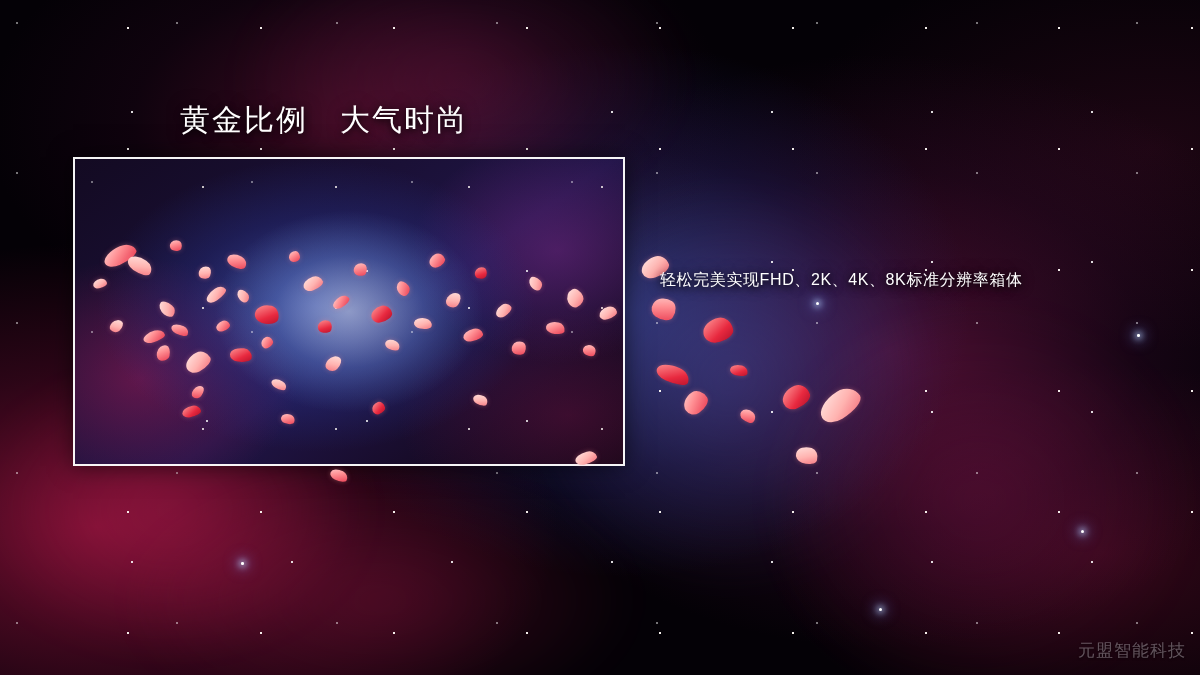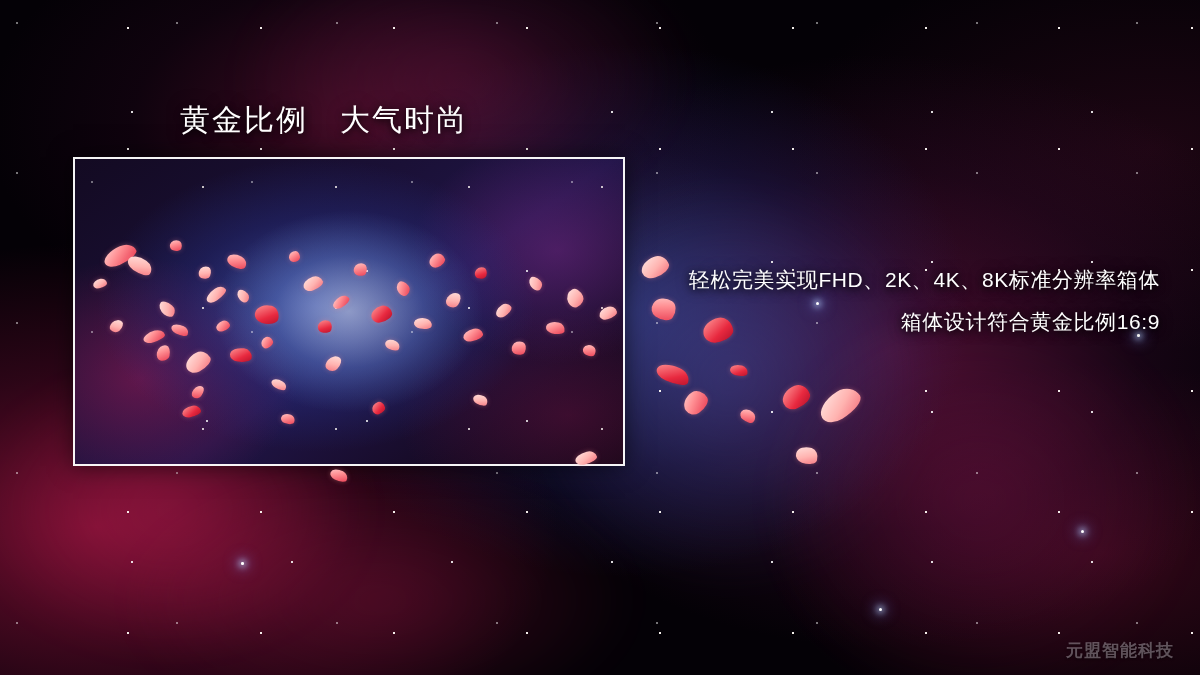--- a/index.html
+++ b/index.html
@@ -1,19 +1,19 @@
 <!DOCTYPE html>
 <html><head>
 <meta charset="utf-8">
 <style>
   html,body{margin:0;padding:0;background:#000;}
   body{width:1200px;height:675px;overflow:hidden;
        font-family:"Liberation Sans","DejaVu Sans",sans-serif;}
 
-  #slide{position:relative;width:1200px;height:675px;overflow:hidden;background:#1d4ed8;text-align:right;}
+  #slide{position:relative;width:1200px;height:675px;overflow:hidden;background:#1d4ed8;}
 
   
   .bg{position:absolute;inset:0;}
 
   
   .field{position:absolute;inset:0;
     background:
       radial-gradient(ellipse 55% 60% at 8% 78%,  rgba(182,22,72,.62) 0%, rgba(120,14,55,.34) 38%, rgba(0,0,0,0) 70%),
       radial-gradient(ellipse 42% 46% at 30% 18%, rgba(150,26,78,.40) 0%, rgba(60,10,45,.20) 45%, rgba(0,0,0,0) 74%),
       radial-gradient(ellipse 38% 52% at 52% 46%, rgba(70,92,196,.50) 0%, rgba(36,44,130,.26) 46%, rgba(0,0,0,0) 76%),
@@ -74,28 +74,28 @@
       radial-gradient(ellipse 42% 48% at 90% 84%, rgba(120,20,70,.40) 0%, rgba(0,0,0,0) 74%),
       linear-gradient(145deg,#130a22 0%,#1a1036 34%,#201548 55%,#160a24 82%,#0e0614 100%);
   }
 
   
   #title{position:absolute;left:180px;top:101px;
     font-size:30px;line-height:38px;color:#ffffff;letter-spacing:2px;white-space:pre;
     text-shadow:0 2px 7px rgba(0,0,0,.85),0 0 16px rgba(0,0,0,.55);}
 
   #body{position:absolute;left:660px;top:259px;width:500px;}
-  #body .ln{font-size:21px;line-height:42px;color:#ffffff;letter-spacing:.6px;white-space:nowrap;
+  #body .ln{font-size:16px;line-height:42px;color:#ffffff;letter-spacing:.6px;white-space:nowrap;
     text-shadow:0 2px 7px rgba(0,0,0,.92),0 0 14px rgba(0,0,0,.6);}
   #body .ln.l2{padding-left:4px;}
   #body .ln.l3{padding-left:4px;}
 
-  #watermark{position:absolute;right:26px;bottom:13px;
+  #watermark{position:absolute;right:14px;bottom:13px;
     font-size:17px;letter-spacing:1px;color:rgba(205,195,205,.42);white-space:nowrap;
-    text-shadow:0 1px 2px rgba(0,0,0,.5);font-weight:bold;}
+    text-shadow:0 1px 2px rgba(0,0,0,.5);}
 </style>
 </head>
 <body>
 
 <div id="slide">
 
   <div class="bg">
     <div class="field"></div>
 
     <div class="wisp" style="left:-40px;top:360px;width:420px;height:300px;background:radial-gradient(ellipse at 50% 50%, rgba(214,36,96,.60), rgba(0,0,0,0) 68%);"></div>
@@ -179,18 +179,17 @@
   <div class="petal" style="left:740px;top:410px;width:16px;height:12px;transform:rotate(40deg);"></div>
   <div class="petal pale" style="left:818px;top:392px;width:44px;height:26px;transform:rotate(-32deg);"></div>
   <div class="petal pale" style="left:796px;top:447px;width:22px;height:17px;transform:rotate(18deg);"></div>
   <div class="petal pale" style="left:575px;top:452px;width:22px;height:12px;transform:rotate(-14deg);"></div>
   <div class="petal" style="left:330px;top:470px;width:18px;height:11px;transform:rotate(26deg);"></div>
 
   <div id="title">黄金比例　大气时尚</div>
 
   <div id="body">
     <div class="ln l1">轻松完美实现FHD、2K、4K、8K标准分辨率箱体</div>
-    <div class="ln l3">箱体设计符合黄金比例16:9</div>
   </div>
 
   <div id="watermark">元盟智能科技</div>
 
 </div>
 
 </body></html>

